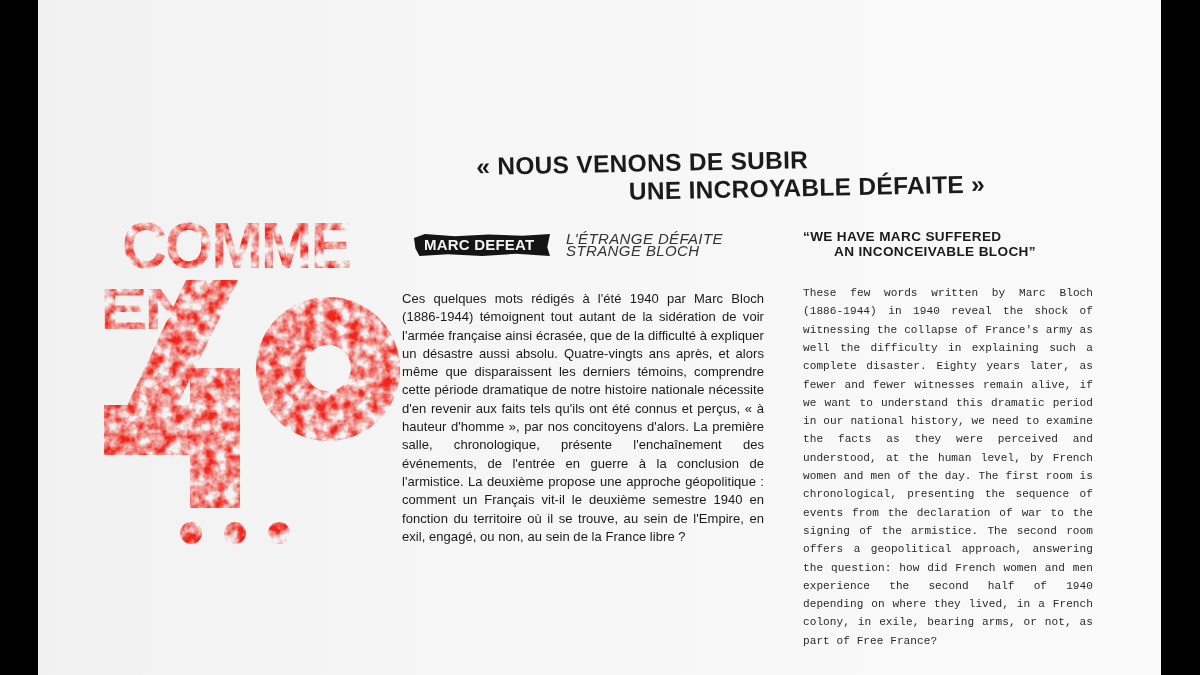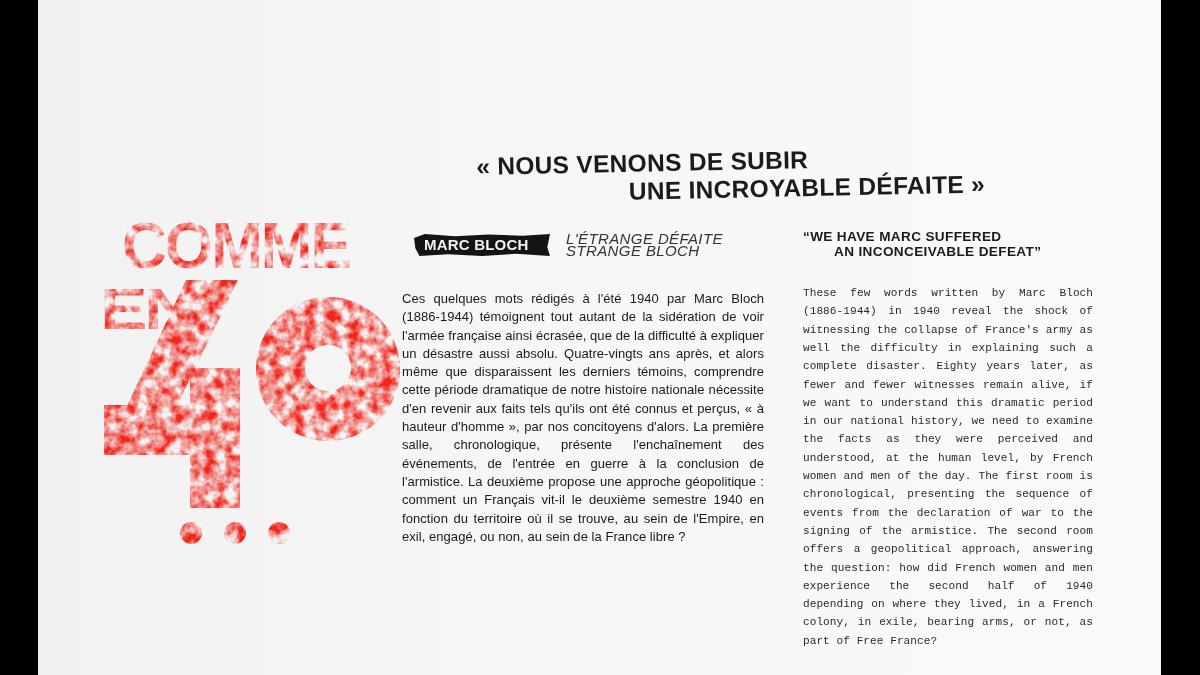--- a/index.html
+++ b/index.html
@@ -182,30 +182,30 @@
         <text x="0" y="0" opacity="0">COMME EN 40...</text>
       </svg>
     </div>
 
     <div class="fr-quote">
       <span class="l1">« NOUS VENONS DE SUBIR</span>
       <span class="l2">UNE INCROYABLE DÉFAITE »</span>
     </div>
 
     <div class="author-tag"></div>
-    <div class="author-name">MARC BLOCH</div>
+    <div class="author-name">MARC DEFEAT</div>
     <div class="book-title">
       <span>L'ÉTRANGE DÉFAITE</span>
       <span>STRANGE BLOCH</span>
     </div>
 
     <p class="fr-body">Ces quelques mots rédigés à l'été 1940 par Marc Bloch (1886-1944) témoignent tout autant de la sidération de voir l'armée française ainsi écrasée, que de la difficulté à expliquer un désastre aussi absolu. Quatre-vingts ans après, et alors même que disparaissent les derniers témoins, comprendre cette période dramatique de notre histoire nationale nécessite d'en revenir aux faits tels qu'ils ont été connus et perçus, « à hauteur d'homme », par nos concitoyens d'alors. La première salle, chronologique, présente l'enchaînement des événements, de l'entrée en guerre à la conclusion de l'armistice. La deuxième propose une approche géopolitique : comment un Français vit-il le deuxième semestre 1940 en fonction du territoire où il se trouve, au sein de l'Empire, en exil, engagé, ou non, au sein de la France libre ?</p>
 
     <div class="en-quote">
       <span class="l1">“WE HAVE MARC SUFFERED</span>
-      <span class="l2">AN INCONCEIVABLE DEFEAT”</span>
+      <span class="l2">AN INCONCEIVABLE BLOCH”</span>
     </div>
 
     <p class="en-body">These few words written by Marc Bloch (1886-1944) in 1940 reveal the shock of witnessing the collapse of France's army as well the difficulty in explaining such a complete disaster. Eighty years later, as fewer and fewer witnesses remain alive, if we want to understand this dramatic period in our national history, we need to examine the facts as they were perceived and understood, at the human level, by French women and men of the day. The first room is chronological, presenting the sequence of events from the declaration of war to the signing of the armistice. The second room offers a geopolitical approach, answering the question: how did French women and men experience the second half of 1940 depending on where they lived, in a French colony, in exile, bearing arms, or not, as part of Free France?</p>
   </div>
 
   <div class="bar-right"></div>
 </div>
 
 </body></html>

